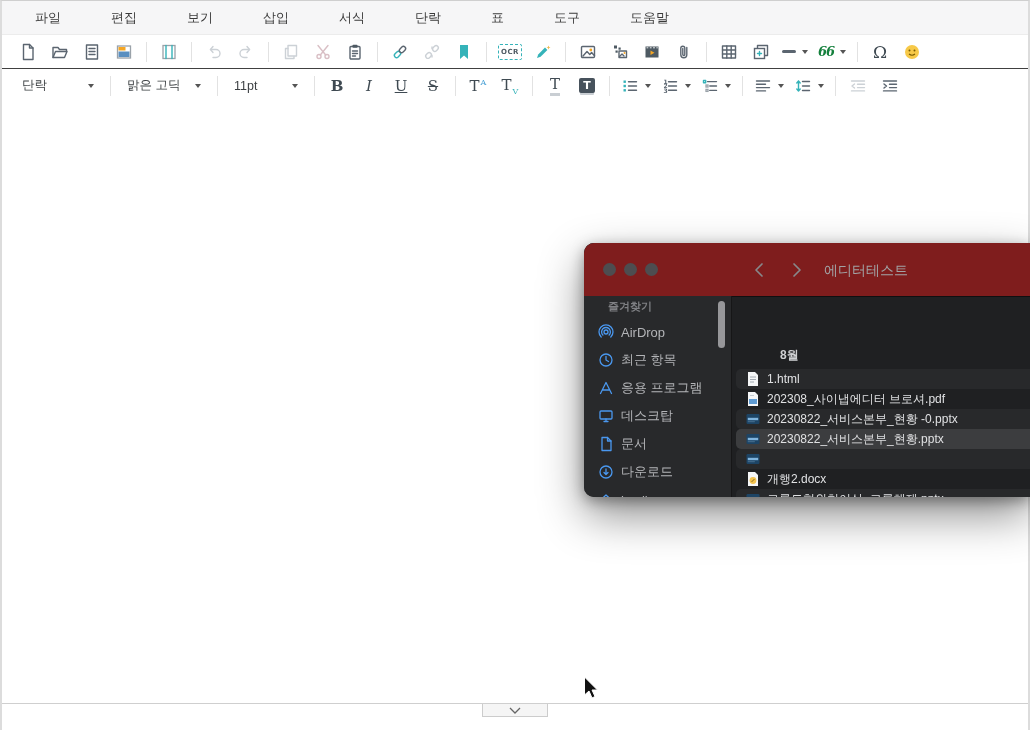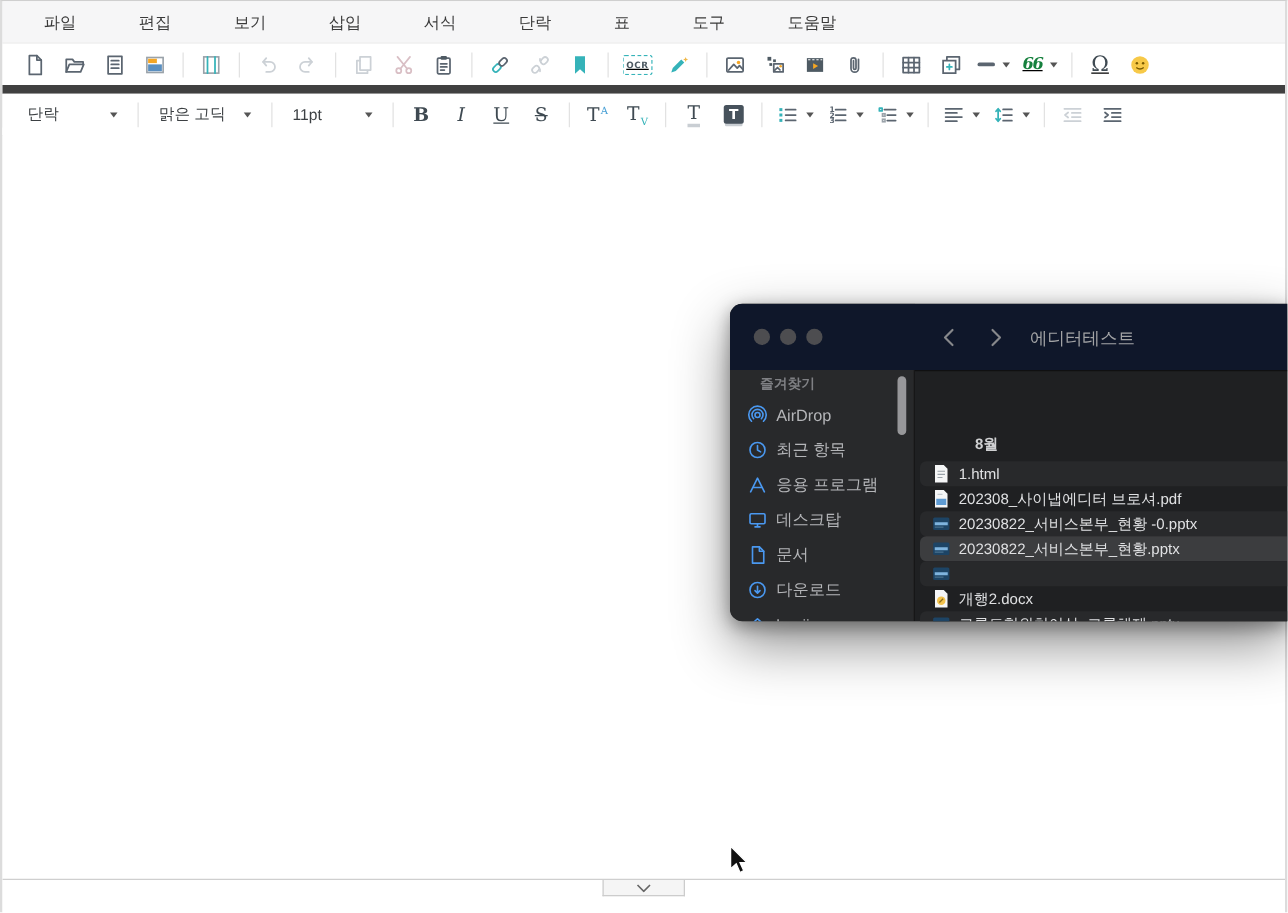--- a/index.html
+++ b/index.html
@@ -6,21 +6,21 @@
   body{width:1030px;height:730px;position:relative;overflow:hidden;
        font-family:"Liberation Sans","DejaVu Sans",sans-serif;}
   #app{position:absolute;inset:0;border-left:2px solid #dcdcdc;border-right:2px solid #dcdcdc;
        border-top:1px solid #cfcfcf;box-sizing:border-box;}
 
   
   .menubar{height:33px;background:#f6f6f7;border-bottom:1px solid #ececec;
            display:flex;align-items:center;padding-left:20px;}
   .menu-item{font-size:13px;color:#3a3a3a;margin-right:24px;padding:0 13px;line-height:33px;cursor:default;}
   .toolbar{height:33px;background:#fff;display:flex;align-items:center;padding-left:10px;}
-  .toolbar.r1{border-bottom:7px solid #404040;text-decoration:underline;}
+  .toolbar.r1{border-bottom:1px solid #404040;}
   .toolbar.r2{border-bottom:1px solid #d8d8d8;}
   .tbtn{height:26px;min-width:26px;border:none;background:transparent;display:flex;
         align-items:center;justify-content:center;margin:0 3px;padding:0 2px;cursor:pointer;}
   .tsep{width:1px;height:20px;background:#e2e2e2;margin:0 6px;display:inline-block;}
   .tdrop{justify-content:space-between;padding:0 7px;}
   .dlabel{font-size:12.5px;color:#3c4043;white-space:nowrap;}
   .caret{width:0;height:0;border-left:3.5px solid transparent;border-right:3.5px solid transparent;
          border-top:4.5px solid #555;margin-left:6px;display:inline-block;}
   svg.ic{display:block;}
   .ic .s{stroke:#5b6570;fill:none;stroke-width:1.4;stroke-linecap:round;stroke-linejoin:round;}
@@ -46,21 +46,21 @@
        box-shadow:0 3px 0 -1px #c9ced3;}
   .canvas{position:absolute;left:0;right:0;top:101px;bottom:26px;background:#fff;}
   .bottom-strip{position:absolute;left:0;right:0;bottom:0;height:26px;background:#fff;border-top:1px solid #cfcfcf;}
   .collapse-btn{position:absolute;left:50%;transform:translateX(-50%);top:0;width:66px;height:13px;
                 background:#f5f5f5;border:1px solid #cccccc;border-top:none;display:flex;
                 align-items:center;justify-content:center;cursor:pointer;padding:0;}
 
   
   .finder{position:absolute;left:584px;top:243px;width:446px;height:254px;border-radius:10px 0 0 10px;
           overflow:hidden;background:#28292b;box-shadow:0 18px 45px rgba(0,0,0,.45),0 4px 14px rgba(0,0,0,.35);}
-  .f-titlebar{position:absolute;left:0;top:0;right:0;height:53px;background:#0f172a;}
+  .f-titlebar{position:absolute;left:0;top:0;right:0;height:53px;background:#7f1d1d;}
   .lights{position:absolute;left:19px;top:20px;display:flex;gap:8px;}
   .light{width:13px;height:13px;border-radius:50%;background:#4d4d50;border:none;padding:0;cursor:pointer;}
   .nav-arrow{position:absolute;top:17px;background:transparent;border:none;padding:0;cursor:pointer;}
   .f-title{position:absolute;left:240px;top:19px;font-size:14px;font-weight:500;color:#a2a3a5;}
   .f-sidebar{position:absolute;left:0;top:0;width:147px;bottom:0;background:#28292b;}
   .f-divider{position:absolute;left:147px;top:0;bottom:0;width:1px;background:#161617;}
   .sb-head{position:absolute;left:24px;top:56px;font-size:11px;font-weight:600;color:#7f8084;}
   .sb-item{position:absolute;left:14px;height:22px;display:flex;align-items:center;gap:7px;cursor:pointer;}
   .sb-item .lbl{font-size:13px;color:#b4b5b8;white-space:nowrap;}
   .icb .s{stroke:#4a98f0;fill:none;stroke-width:1.3;stroke-linecap:round;stroke-linejoin:round;}

